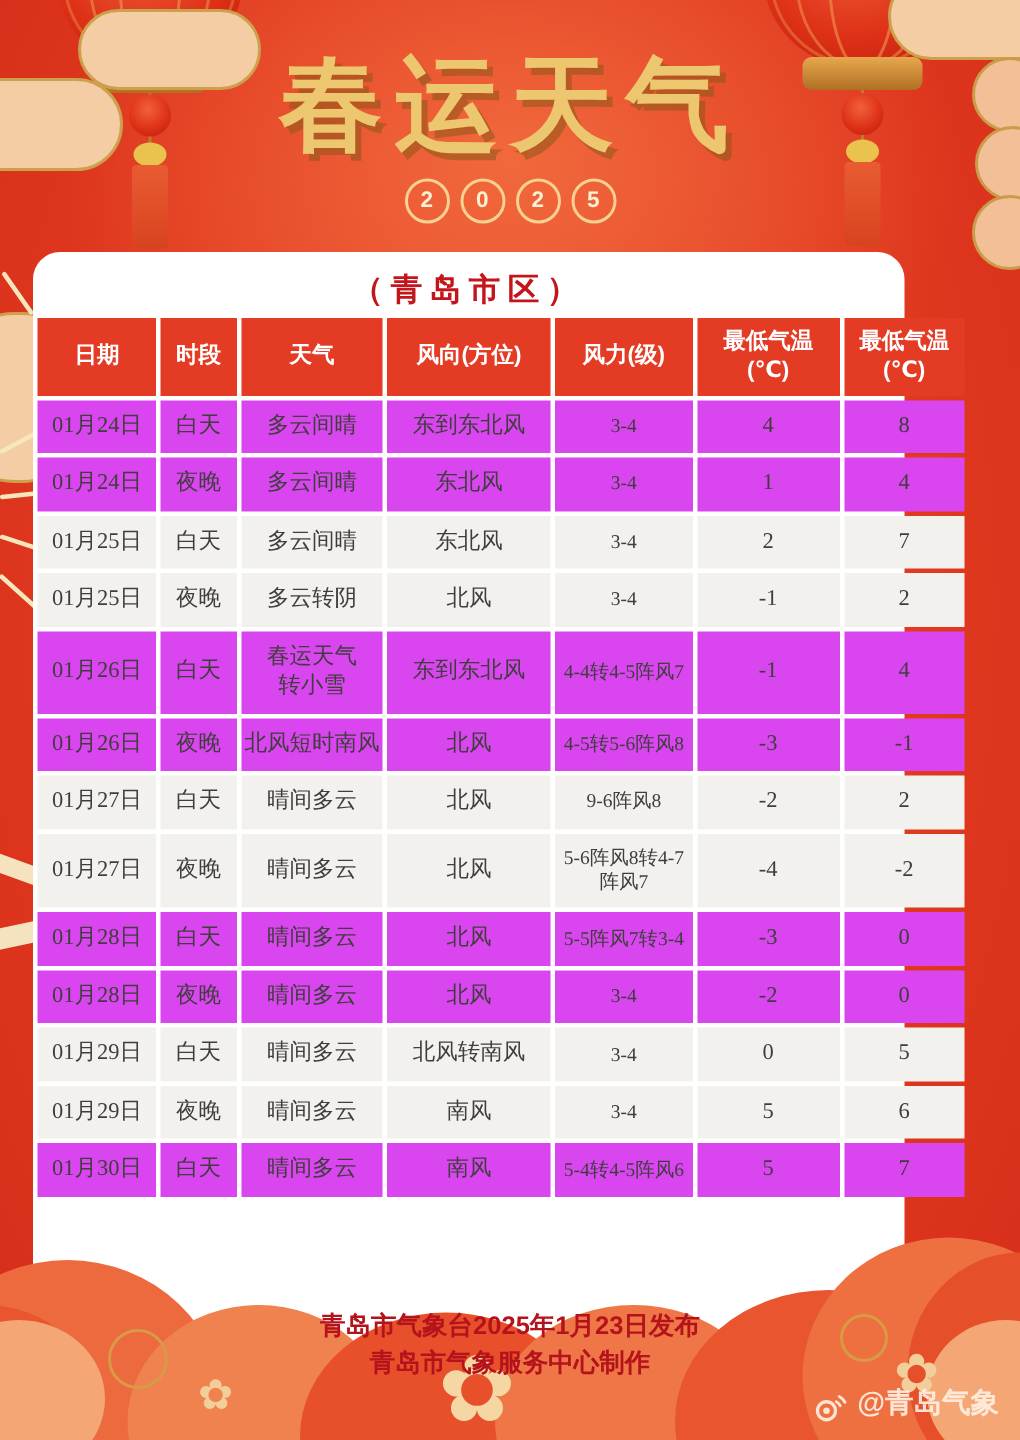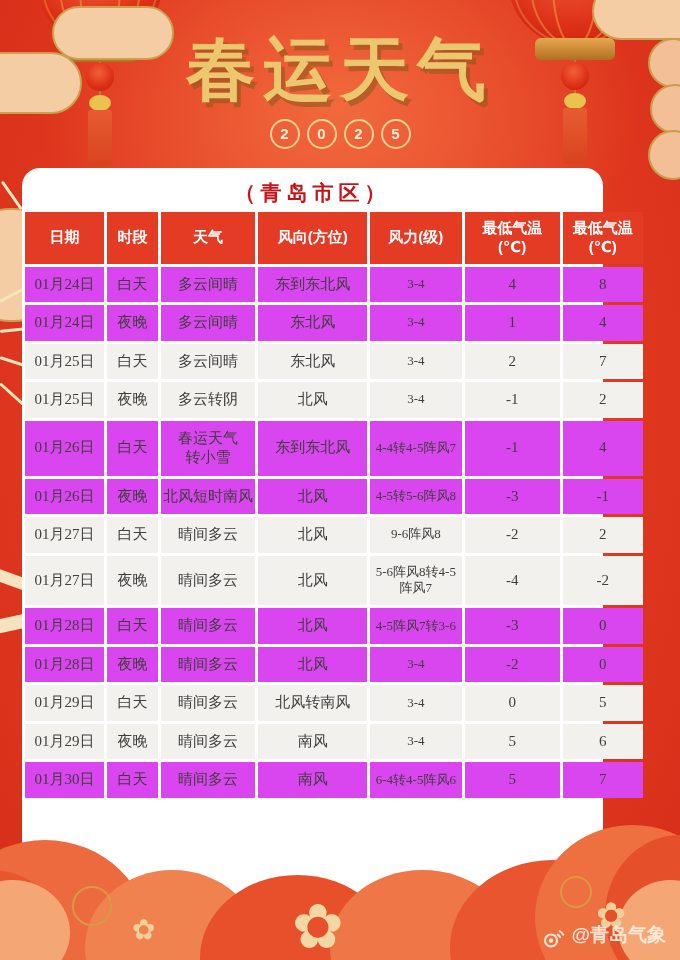--- a/index.html
+++ b/index.html
@@ -222,31 +222,31 @@
       <td class="wrap">北风</td>
       <td class="wrap force">9-6阵风8</td>
       <td>-2</td>
       <td>2</td>
     </tr>
           <tr class="light">
       <td>01月27日</td>
       <td>夜晚</td>
       <td class="wrap">晴间多云</td>
       <td class="wrap">北风</td>
-      <td class="wrap force">5-6阵风8转4-5
+      <td class="wrap force">5-6阵风8转4-7
 阵风7</td>
       <td>-4</td>
       <td>-2</td>
     </tr>
           <tr class="pink">
       <td>01月28日</td>
       <td>白天</td>
       <td class="wrap">晴间多云</td>
       <td class="wrap">北风</td>
-      <td class="wrap force">4-5阵风7转3-6</td>
+      <td class="wrap force">5-5阵风7转3-4</td>
       <td>-3</td>
       <td>0</td>
     </tr>
           <tr class="pink">
       <td>01月28日</td>
       <td>夜晚</td>
       <td class="wrap">晴间多云</td>
       <td class="wrap">北风</td>
       <td class="wrap force">3-4</td>
       <td>-2</td>
@@ -268,21 +268,21 @@
       <td class="wrap">南风</td>
       <td class="wrap force">3-4</td>
       <td>5</td>
       <td>6</td>
     </tr>
           <tr class="pink">
       <td>01月30日</td>
       <td>白天</td>
       <td class="wrap">晴间多云</td>
       <td class="wrap">南风</td>
-      <td class="wrap force">6-4转4-5阵风6</td>
+      <td class="wrap force">5-4转4-5阵风6</td>
       <td>5</td>
       <td>7</td>
     </tr>
         </tbody>
     </table>
   </div>
 
   <div class="bclouds">
     <div class="bc" style="left:-60px;bottom:-80px;width:210px;height:200px;background:#ec6a3e;"></div>
     <div class="bc" style="left:-85px;bottom:-45px;width:150px;height:135px;background:#e9552d;"></div>
@@ -294,20 +294,24 @@
     <div class="bc" style="left:605px;bottom:-35px;width:150px;height:160px;background:#e54f2a;"></div>
     <div class="bc" style="left:-45px;bottom:-25px;width:115px;height:105px;background:#f4a775;"></div>
     <div class="bc" style="left:618px;bottom:-18px;width:105px;height:98px;background:#f4a775;"></div>
     <div class="ring" style="left:72px;bottom:34px;width:36px;height:36px;"></div>
     <div class="ring" style="left:560px;bottom:52px;width:28px;height:28px;"></div>
     <div class="flower" style="left:292px;bottom:2px;font-size:62px;">✿</div>
     <div class="flower" style="left:132px;bottom:16px;font-size:28px;color:#f2cf9a;">✿</div>
     <div class="flower" style="left:596px;bottom:26px;font-size:36px;color:#f2cf9a;">✿</div>
   </div>
 
+  <div class="footer">
+    <div>青岛市气象台2025年1月23日发布</div>
+    <div>青岛市气象服务中心制作</div>
+  </div>
 
   <div class="watermark">
     <svg width="24" height="20" viewBox="0 0 24 20">
       <circle cx="9" cy="12.5" r="6" fill="none" stroke="rgba(255,238,222,.92)" stroke-width="2.2"></circle>
       <circle cx="9" cy="12.5" r="2.2" fill="rgba(255,238,222,.92)"></circle>
       <path d="M15.5 6.5a6 6 0 0 1 2.6 2.6" fill="none" stroke="rgba(255,238,222,.92)" stroke-width="2" stroke-linecap="round"></path>
       <path d="M17.5 3a10 10 0 0 1 3.8 3.8" fill="none" stroke="rgba(255,238,222,.92)" stroke-width="2" stroke-linecap="round"></path>
     </svg>
     <span>@青岛气象</span>
   </div>

